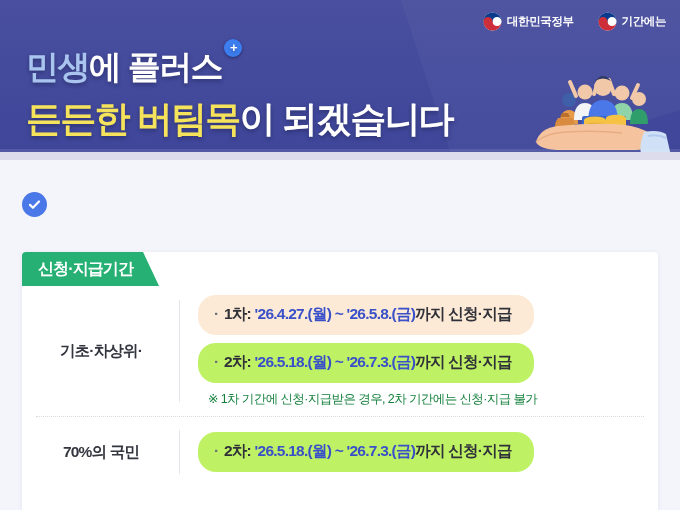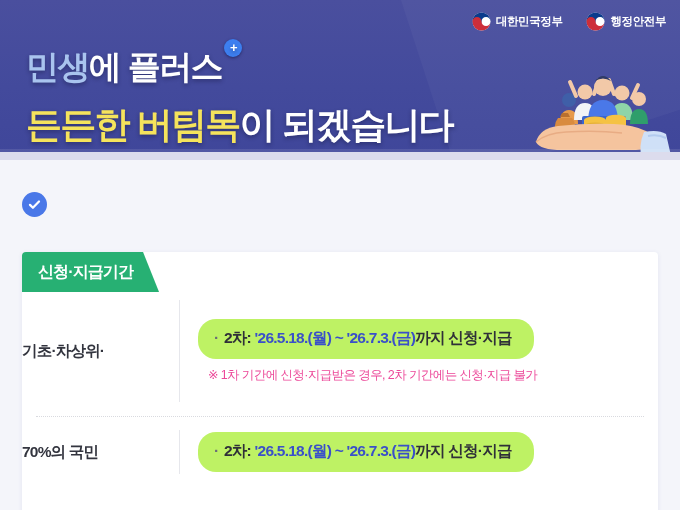--- a/index.html
+++ b/index.html
@@ -57,21 +57,21 @@
   .t-yellow { color: #f5e35c; }
   .plus-badge {
     position: absolute; top: -7px; margin-left: 2px;
     width: 18px; height: 18px; border-radius: 50%;
     background: #3d7ff0; color: #ffffff;
     font-size: 13px; font-weight: bold; line-height: 18px;
     text-align: center; display: inline-block;
     box-shadow: 0 1px 3px rgba(10,12,50,0.5);
   }
   .head-line2 {
-    margin-top: 14px;
+    margin-top: 8px;
     font-size: 36px; font-weight: bold; letter-spacing: -1.8px;
     line-height: 46px; white-space: nowrap;
     text-shadow: 0 2px 4px rgba(20,22,60,0.45);
   }
 
   
   .hand-illo { position: absolute; right: 8px; top: 56px; width: 150px; height: 104px; }
 
   
   .section-title {
@@ -90,21 +90,21 @@
   }
 
   
   .card {
     position: absolute; left: 22px; top: 252px;
     width: 636px; height: 268px;
     background: #ffffff; border-radius: 4px;
     box-shadow: 0 1px 5px rgba(60,63,143,0.09);
   }
   .tab-green {
-    position: absolute; left: 0; top: 0; height: 40px;
+    position: absolute; left: 0; top: 0; height: 34px;
     padding: 0 26px 0 16px;
     background: #27b073;
     border-radius: 4px 0 0 0;
     display: flex; align-items: center;
     clip-path: polygon(0 0, calc(100% - 16px) 0, 100% 100%, 0 100%);
   }
   .tab-green-text {
     color: #ffffff; font-size: 16px; font-weight: bold;
     letter-spacing: -0.9px; white-space: nowrap;
   }
@@ -113,21 +113,21 @@
   .trow { display: flex; position: relative; }
   .trow-1 { height: 130px; }
   .trow-2 { height: 72px; }
   .divider-dotted {
     position: absolute; left: 14px; right: 14px; top: 130px;
     border-top: 1.5px dotted #d9dadf;
   }
   .tcell-label {
     width: 158px; flex: none;
     display: flex; flex-direction: column;
-    align-items: flex-start; justify-content: center;
+    align-items: center; justify-content: center;
     position: relative;
   }
   .tcell-label::after {
     content: ""; position: absolute; right: 0; top: 14px; bottom: 14px;
     width: 1px; background: #e6e7ec;
   }
   .label-text {
     font-size: 15.5px; font-weight: bold; color: #33353f;
     letter-spacing: -0.8px; line-height: 24px; white-space: nowrap;
   }
@@ -144,21 +144,21 @@
     white-space: nowrap; color: #2f3038; font-weight: bold;
   }
   .pill-cream { background: #fcead6; }
   .pill-mint { background: #bef264; }
   .pill .dot { color: #6b6d78; font-weight: bold; margin-right: 2px; }
   .pill .phase { color: #2f3038; font-weight: bold; }
   .pill .date { color: #3a50c9; font-weight: bold; }
   .pill .tail { color: #2f3038; font-weight: bold; }
 
   .note-text {
-    font-size: 12.5px; color: #ec4899; letter-spacing: -0.6px;
+    font-size: 12.5px; color: #15803d; letter-spacing: -0.6px;
     white-space: nowrap; padding-left: 10px; font-weight: normal;
   }
 </style>
 </head>
 <body>
 
 <div id="page">
 
   <div class="banner">
     <div class="banner-sheen"></div>
@@ -171,21 +171,21 @@
           <path d="M39 20 A19 19 0 0 1 1 20 A9.5 9.5 0 0 1 20 20 A9.5 9.5 0 0 0 39 20 Z" fill="#cd2e3a"></path>
         </svg>
         <span class="gov-label">대한민국정부</span>
       </div>
       <div class="gov-logo">
         <svg class="taeguk" viewBox="0 0 40 40">
           <circle cx="20" cy="20" r="19" fill="#ffffff"></circle>
           <path d="M1 20 A19 19 0 0 1 39 20 A9.5 9.5 0 0 0 20 20 A9.5 9.5 0 0 1 1 20 Z" fill="#0a3b8c"></path>
           <path d="M39 20 A19 19 0 0 1 1 20 A9.5 9.5 0 0 1 20 20 A9.5 9.5 0 0 0 39 20 Z" fill="#cd2e3a"></path>
         </svg>
-        <span class="gov-label">행정안전부</span>
+        <span class="gov-label">기간에는</span>
       </div>
     </div>
 
     <div class="headline">
       <div class="head-line1"><span class="t-lightblue">민생</span><span class="t-white">에 플러스</span><span class="plus-badge">+</span></div>
       <div class="head-line2"><span class="t-yellow">든든한 버팀목</span><span class="t-white">이 되겠습니다</span></div>
     </div>
 
     <svg class="hand-illo" viewBox="0 0 150 104">
 
@@ -243,20 +243,21 @@
     </div>
 
     <div class="table-body">
 
       <div class="trow trow-1">
         <div class="tcell-label">
           <span class="label-text">기초·차상위·</span>
         </div>
         <div class="tcell-content">
 
+          <div class="pill pill-cream"><span class="dot">·</span> <span class="phase">1차: </span><span class="date">'26.4.27.(월)</span><span class="date"> ~ </span><span class="date">'26.5.8.(금)</span><span class="tail">까지 신청·지급</span></div>
 
           <div class="pill pill-mint"><span class="dot">·</span> <span class="phase">2차: </span><span class="date">'26.5.18.(월)</span><span class="date"> ~ </span><span class="date">'26.7.3.(금)</span><span class="tail">까지 신청·지급</span></div>
 
           <div class="note-text">※ 1차 기간에 신청·지급받은 경우, 2차 기간에는 신청·지급 불가</div>
         </div>
       </div>
 
       <div class="divider-dotted"></div>
 
       <div class="trow trow-2">

